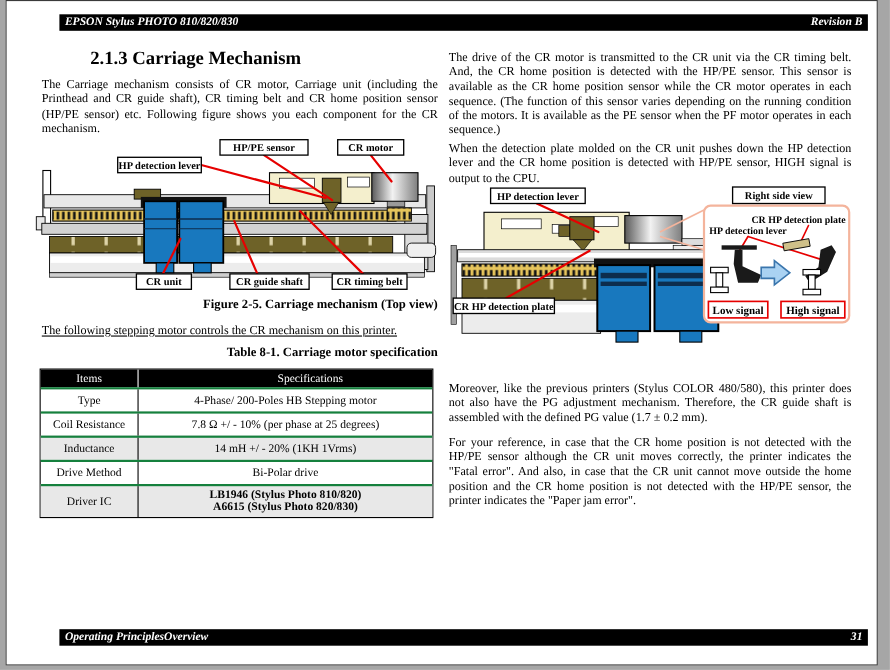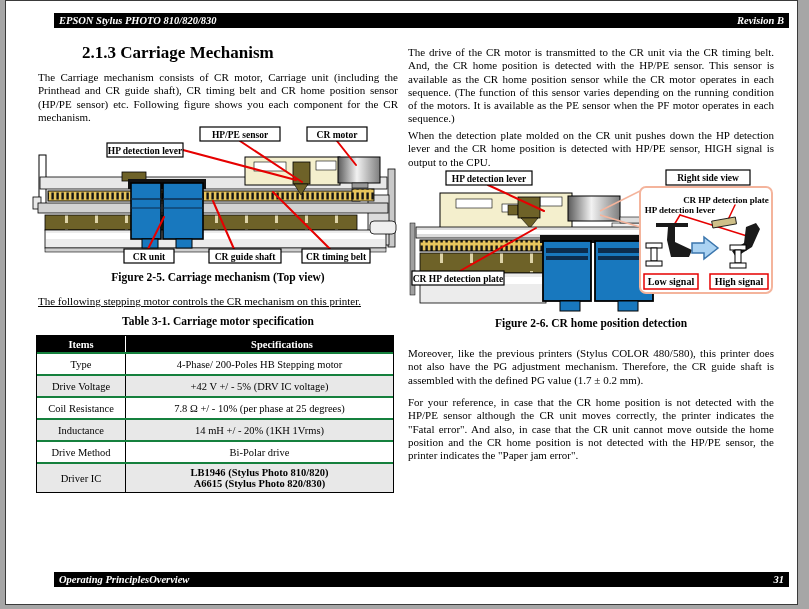--- a/index.html
+++ b/index.html
@@ -4,27 +4,27 @@
 <style>
   html,body{margin:0;padding:0;}
   body{width:809px;height:609px;background:#a6a6a6;font-family:"Liberation Serif",serif;position:relative;overflow:hidden;}
   .page{position:absolute;left:5px;top:0;width:791px;height:603px;background:#fff;border:1px solid #3a3a3a;}
   .bar{position:absolute;left:32px;width:735px;height:15px;background:#000;color:#fff;
        font-style:italic;font-weight:bold;font-size:10.5px;display:flex;align-items:center;
        padding:0 5px;box-sizing:border-box;margin-left:16px;}
   .bar .mid{flex:1;text-align:left;}
   .h1{position:absolute;left:32px;top:42px;font-size:17px;font-weight:bold;margin-left:44px;}
   .para{position:absolute;font-size:11px;line-height:13.3px;text-align:justify;color:#000;}
-  .caption{position:absolute;font-size:11.5px;font-weight:bold;text-align:center;}
+  .caption{position:absolute;font-size:11.5px;font-weight:bold;text-align:right;}
   
   .spec-table{position:absolute;left:30px;top:334px;width:358px;border:1.5px solid #000;
               font-size:10.5px;box-sizing:border-box;}
   .t-row{display:flex;border-top:2px solid #15803d;min-height:20px;}
   .t-row:first-child{border-top:none;}
-  .t-head{background:#000;color:#fff;font-weight:bold;min-height:16px;gap:45px;}
+  .t-head{background:#000;color:#fff;font-weight:normal;min-height:16px;gap:45px;}
   .t-c1{width:88px;border-right:1.5px solid #000;display:flex;align-items:center;justify-content:center;text-align:center;}
   .t-head .t-c1{border-right:1.5px solid #fff;}
   .t-c2{flex:1;display:flex;flex-direction:column;align-items:center;justify-content:center;text-align:center;}
   .t-gray{background:#e8e8e8;}
   .t-bold{font-weight:bold;}
   
   .lbl{font-family:"Liberation Serif",serif;font-size:9.5px;font-weight:bold;fill:#000;}
   .lbl-s{font-family:"Liberation Serif",serif;font-size:9px;font-weight:bold;fill:#000;}
   .sig{font-family:"Liberation Serif",serif;font-size:10px;font-weight:bold;fill:#000;}
   svg{position:absolute;}
@@ -116,34 +116,30 @@
       <text class="lbl" x="119" y="138.5" text-anchor="middle">CR unit</text>
       <rect x="179" y="128" width="72" height="14" fill="#fff" stroke="#000" stroke-width="1.2"></rect>
       <text class="lbl" x="215" y="138.5" text-anchor="middle">CR guide shaft</text>
       <rect x="272" y="128" width="68" height="14" fill="#fff" stroke="#000" stroke-width="1.2"></rect>
       <text class="lbl" x="306" y="138.5" text-anchor="middle">CR timing belt</text>
     </g>
   </svg>
   <div class="caption" style="left:32px;top:270px;width:360px;">Figure 2-5.  Carriage mechanism (Top view)</div>
 
   <div class="para" style="left:32px;top:294px;width:360px;text-align:left;text-decoration:underline;">The following stepping motor controls the CR mechanism on this printer.</div>
-  <div class="caption" style="left:32px;top:314px;width:360px;">Table 3-1.  Carriage motor specification</div>
+  <div class="caption" style="left:32px;top:314px;width:360px;">Table 8-1.  Carriage motor specification</div>
 
   <div class="spec-table">
     <div class="t-row t-head">
       <div class="t-c1">Items</div>
       <div class="t-c2">Specifications</div>
     </div>
     <div class="t-row">
       <div class="t-c1">Type</div>
       <div class="t-c2">4-Phase/ 200-Poles HB Stepping motor</div>
-    </div>
-    <div class="t-row t-gray">
-      <div class="t-c1">Drive Voltage</div>
-      <div class="t-c2">+42 V +/ - 5% (DRV IC voltage)</div>
     </div>
     <div class="t-row">
       <div class="t-c1">Coil Resistance</div>
       <div class="t-c2">7.8 Ω +/ - 10% (per phase at 25 degrees)</div>
     </div>
     <div class="t-row t-gray">
       <div class="t-c1">Inductance</div>
       <div class="t-c2">14 mH +/ - 20% (1KH 1Vrms)</div>
     </div>
     <div class="t-row">
@@ -250,21 +246,20 @@
     </g>
     <g>
       <rect x="42" y="4" width="86" height="14" fill="#fff" stroke="#000" stroke-width="1.2"></rect>
       <text class="lbl" x="85" y="15" text-anchor="middle">HP detection lever</text>
       <rect x="8" y="104" width="92" height="14" fill="#fff" stroke="#000" stroke-width="1.2"></rect>
       <text class="lbl" x="54" y="115" text-anchor="middle">CR HP detection plate</text>
       <rect x="262" y="3" width="84" height="15" fill="#fff" stroke="#000" stroke-width="1.2"></rect>
       <text class="lbl" x="304" y="14" text-anchor="middle">Right side view</text>
     </g>
   </svg>
-  <div class="caption" style="left:402px;top:316px;width:366px;">Figure 2-6.  CR home position detection</div>
 
   <div class="para" style="left:402px;top:346px;width:366px;">Moreover, like the previous printers (Stylus COLOR 480/580), this printer does not also have the PG adjustment mechanism. Therefore, the CR guide shaft is assembled with the defined PG value (1.7 ± 0.2 mm).</div>
   <div class="para" style="left:402px;top:395px;width:366px;">For your reference, in case that the CR home position is not detected with the HP/PE sensor although the CR unit moves correctly, the printer indicates the "Fatal error". And also, in case that the CR unit cannot move outside the home position and the CR home position is not detected with the HP/PE sensor, the printer indicates the "Paper jam error".</div>
 
   <div class="bar" style="top:571px;">
     <span>Operating Principles</span>
     <span class="mid">Overview</span>
     <span>31</span>
   </div>
 

